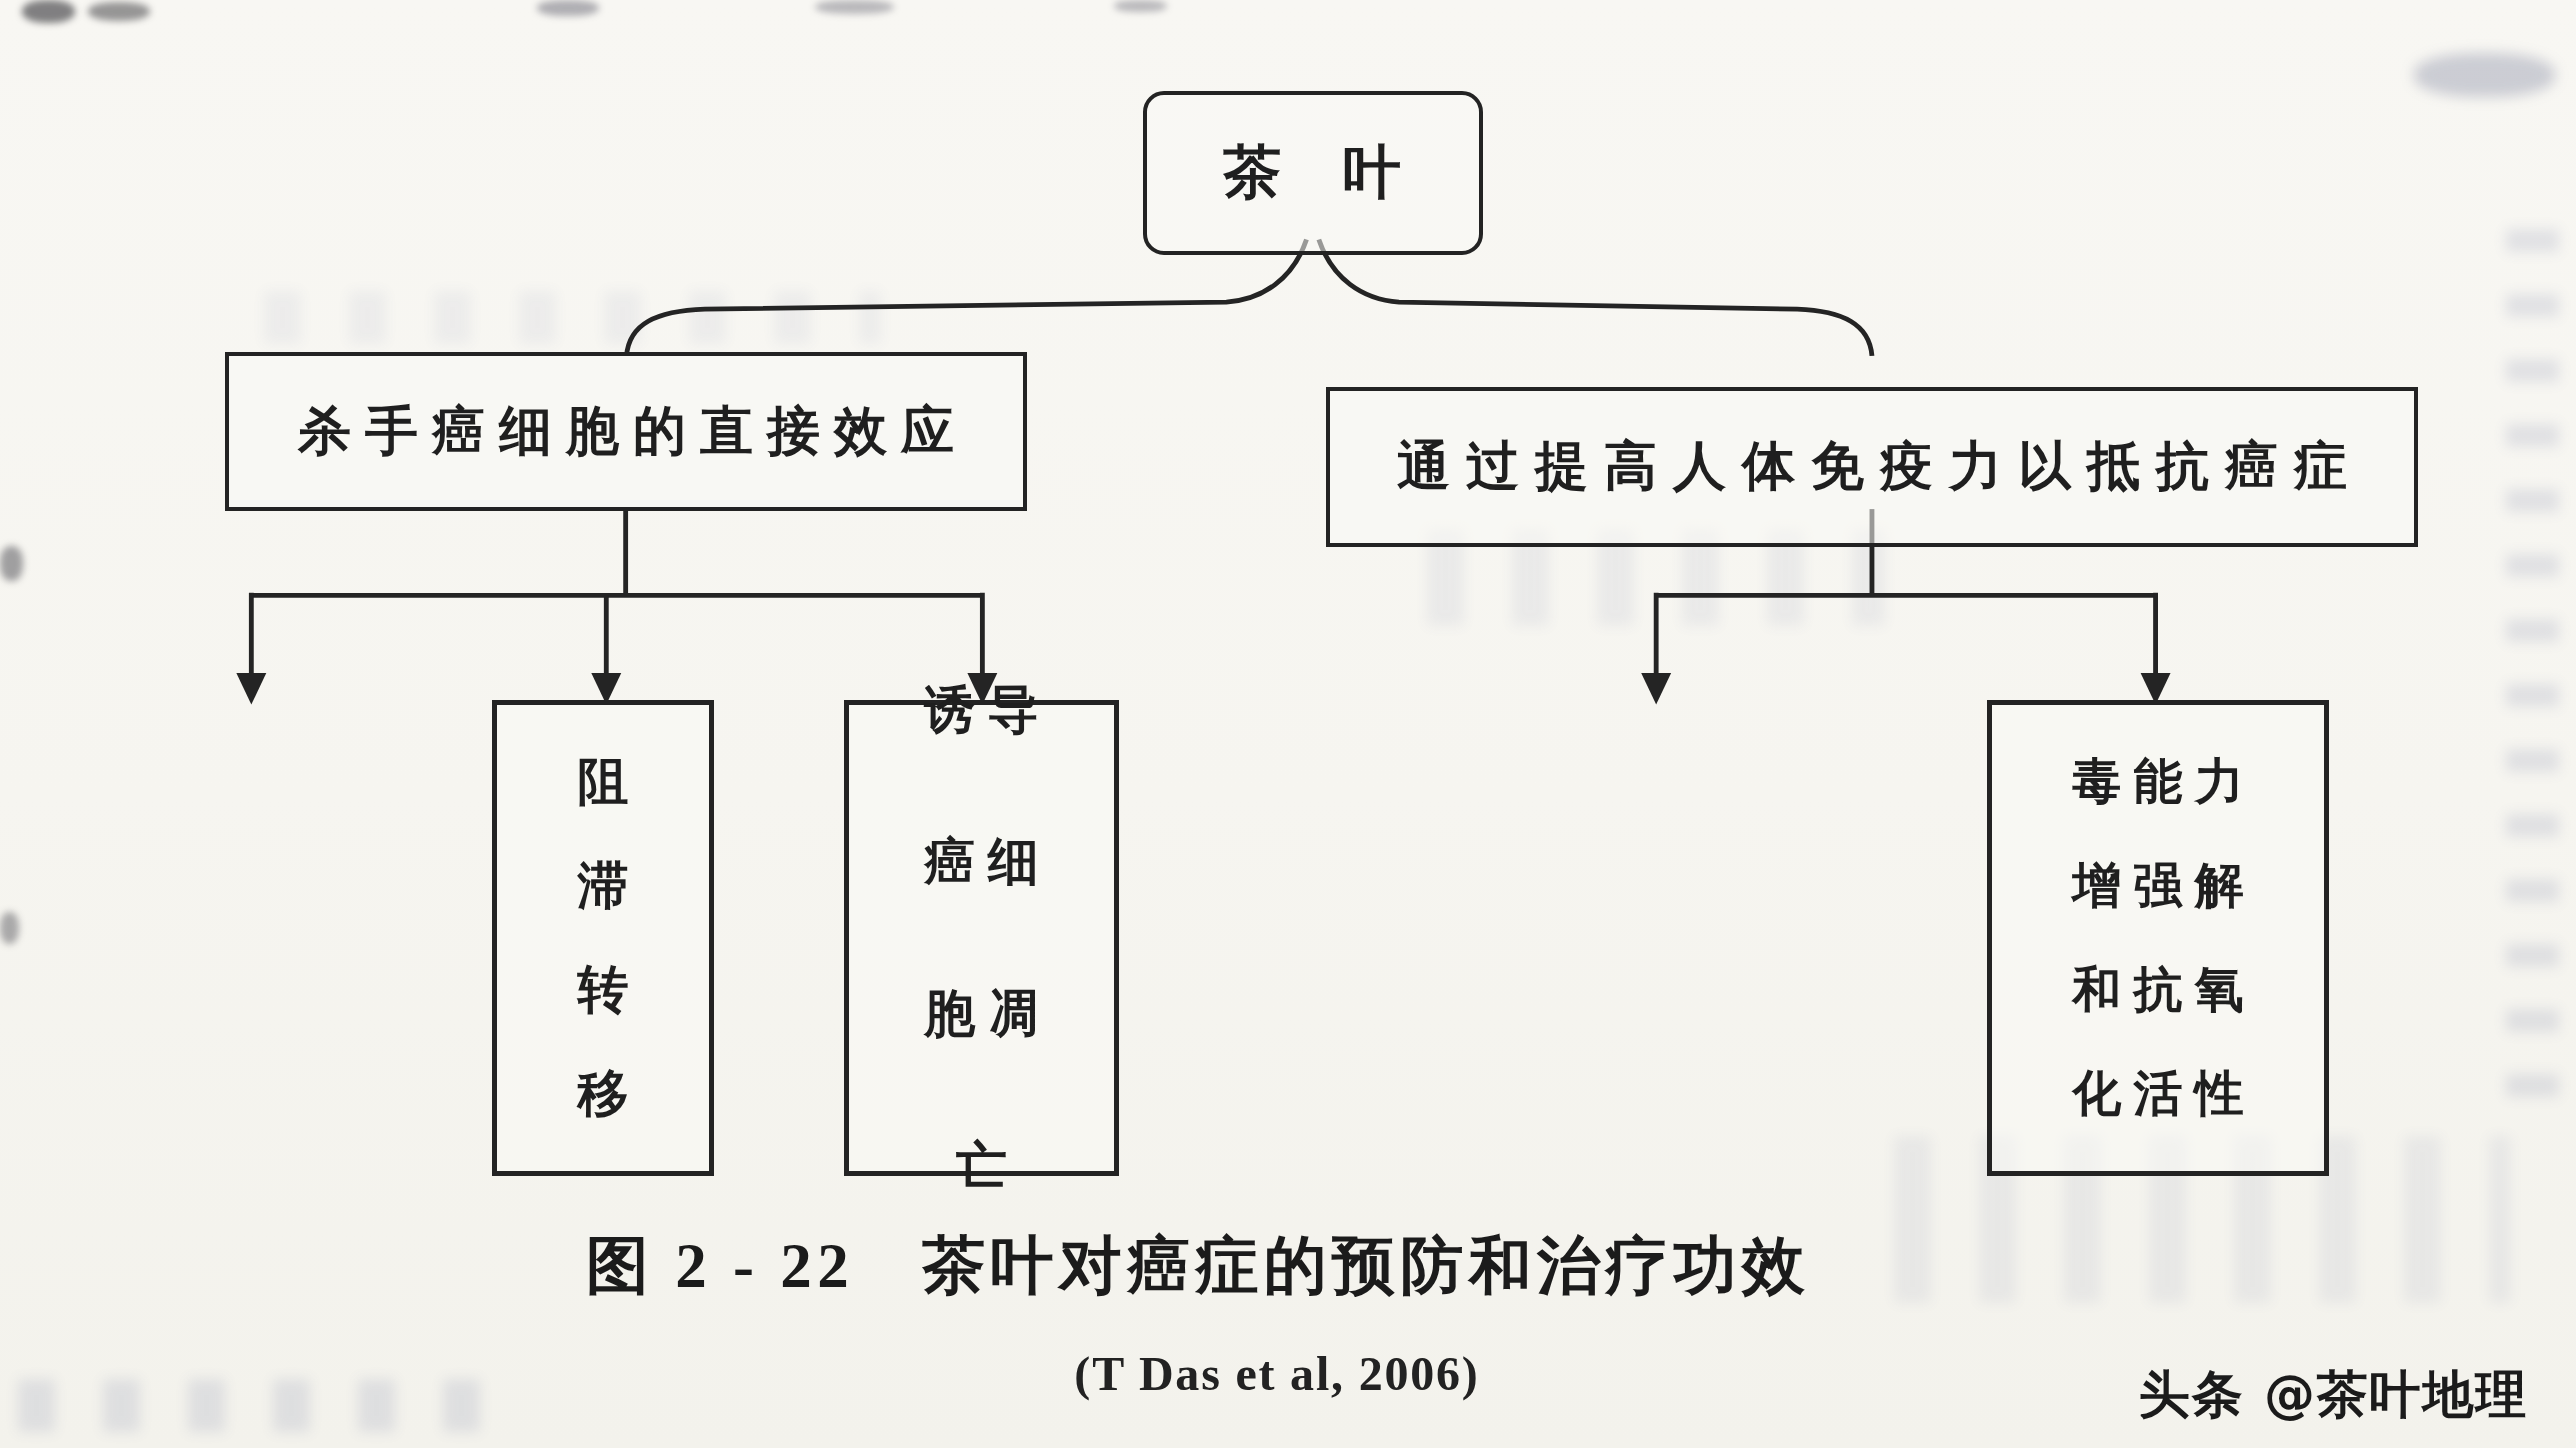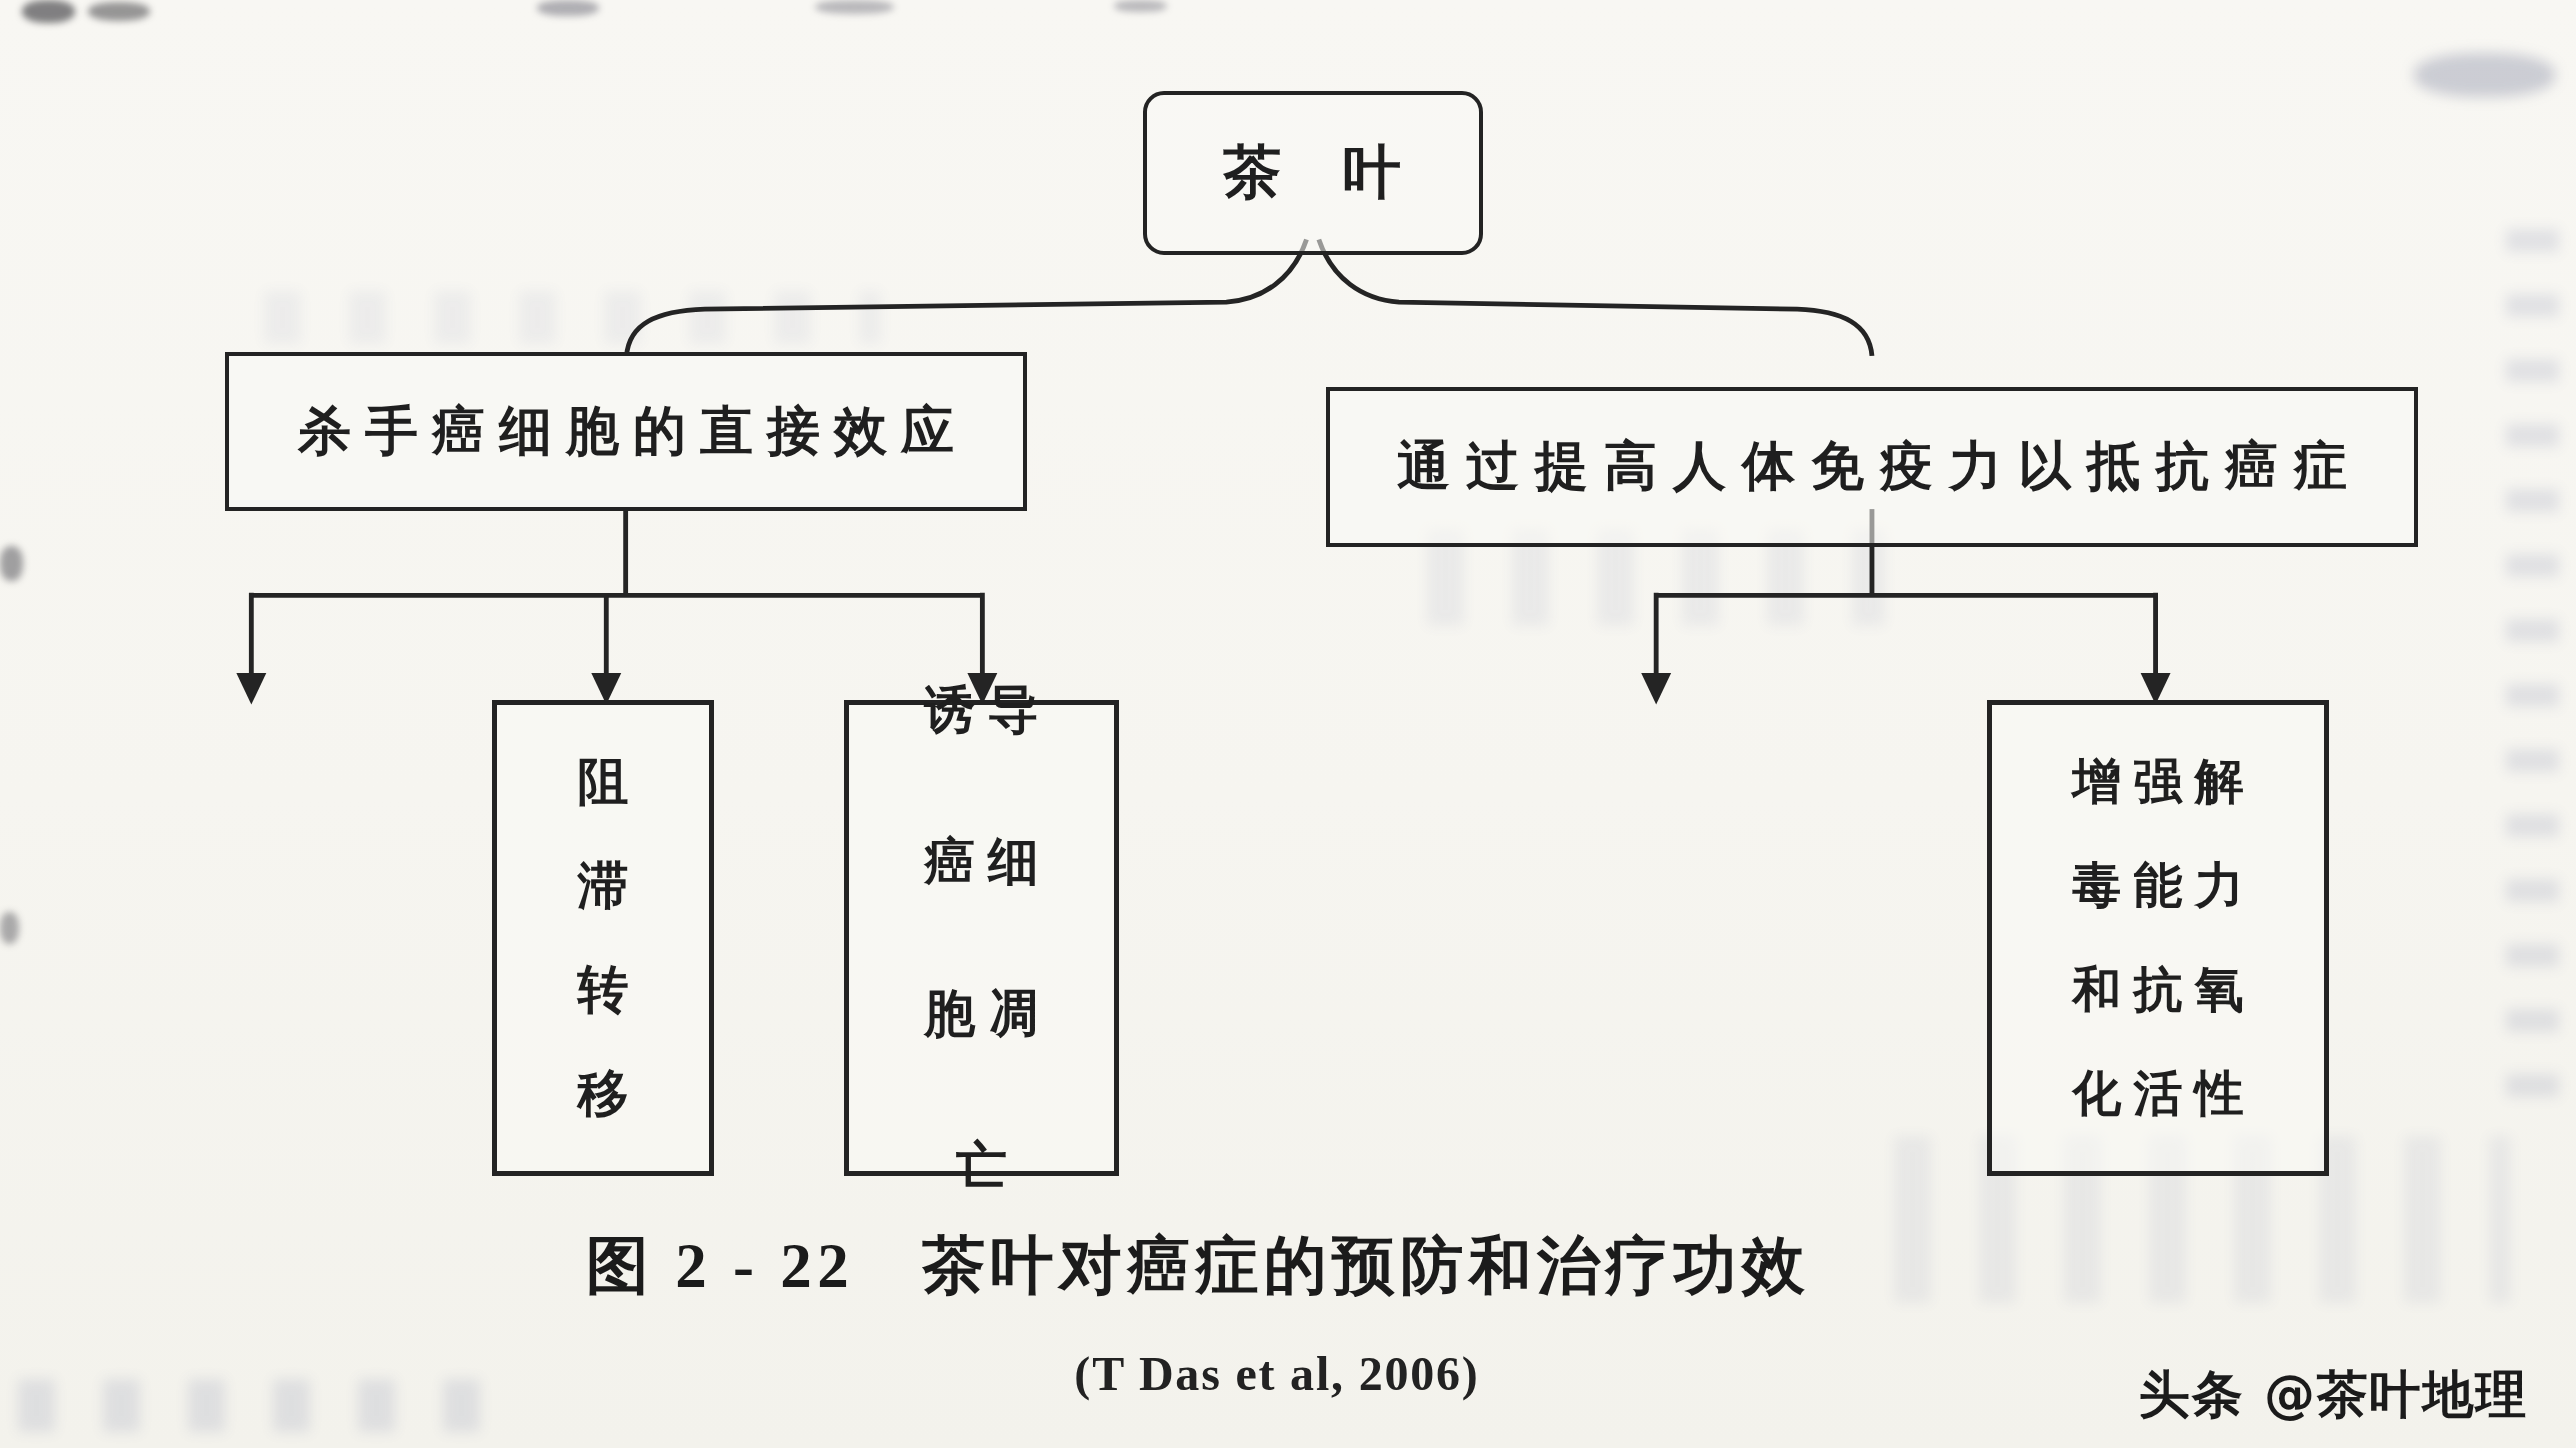--- a/index.html
+++ b/index.html
@@ -170,22 +170,22 @@
 
   <div class="box leaf-box leaf-c">
     <span class="leaf-line">诱导</span>
     <span class="leaf-line">癌细</span>
     <span class="leaf-line">胞凋</span>
     <span class="leaf-line">亡</span>
   </div>
 
 
   <div class="box leaf-box leaf-e">
+    <span class="leaf-line">毒能力</span>
     <span class="leaf-line">增强解</span>
-    <span class="leaf-line">毒能力</span>
     <span class="leaf-line">和抗氧</span>
     <span class="leaf-line">化活性</span>
   </div>
 
   <div class="caption">图 2 - 22　茶叶对癌症的预防和治疗功效</div>
   <div class="subcaption">(T Das et al, 2006)</div>
   <div class="watermark">头条 @茶叶地理</div>
 
 </div>
 

